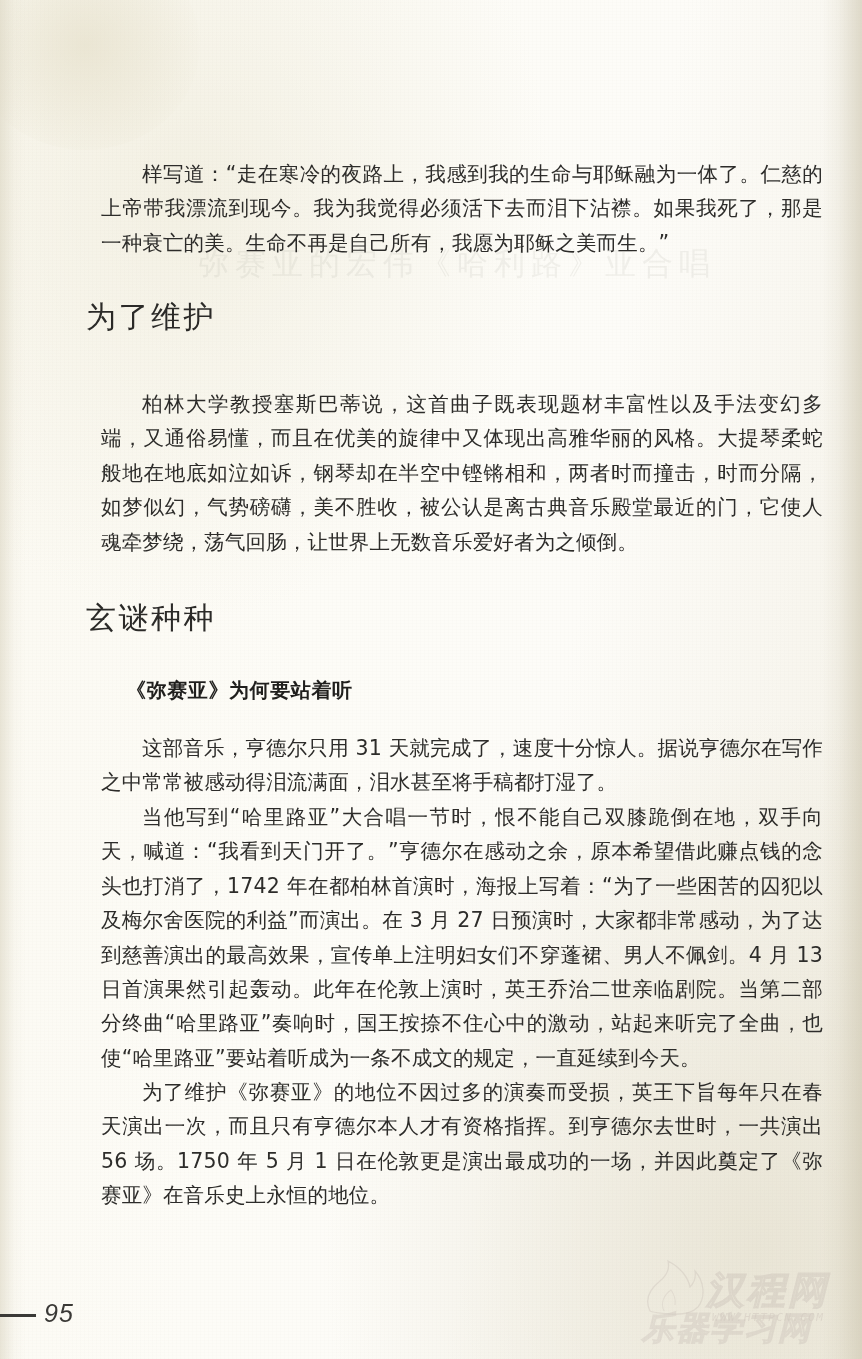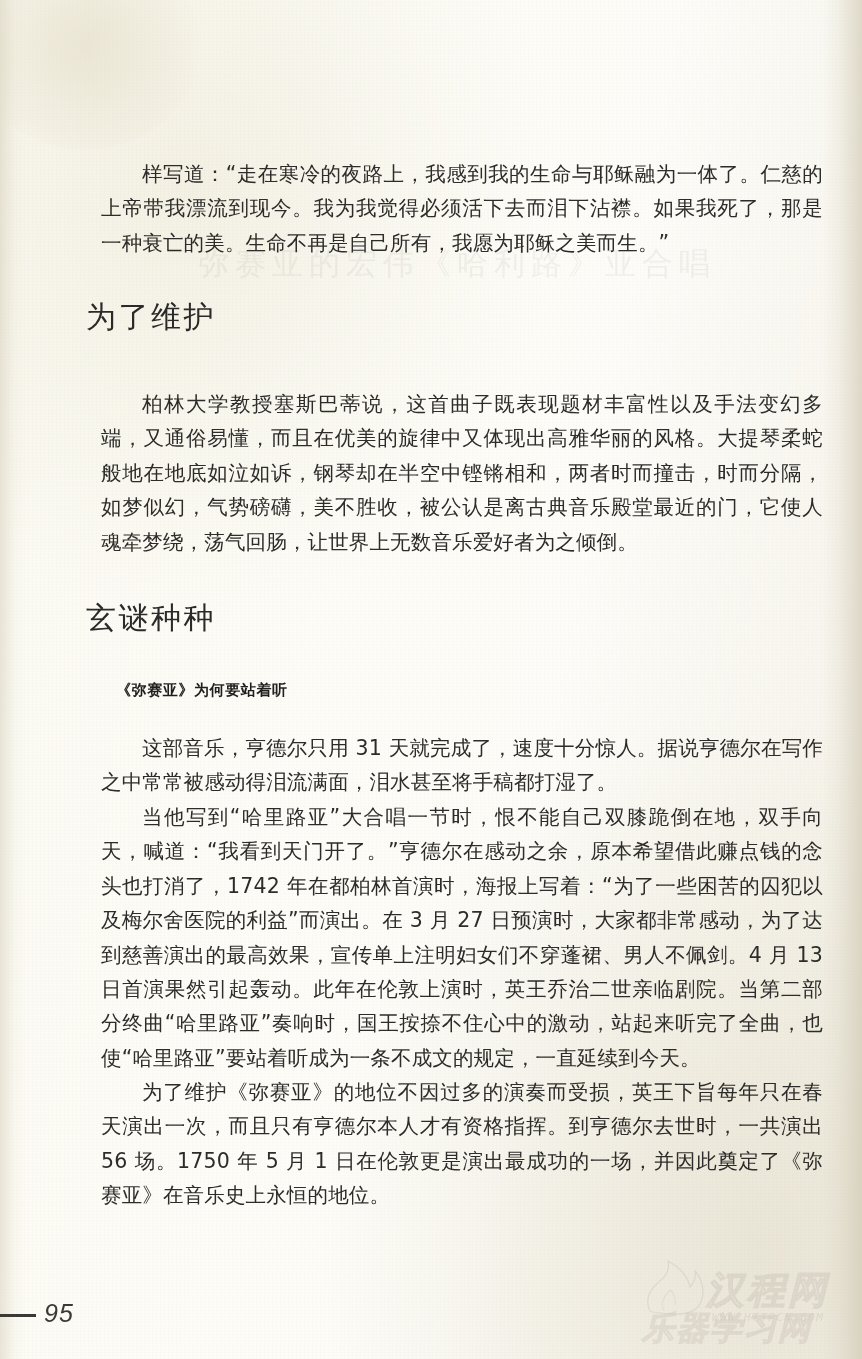--- a/index.html
+++ b/index.html
@@ -90,21 +90,21 @@
     font-size: 30px;
     line-height: 40px;
     font-weight: 400;
     color: #2b2a28;
     letter-spacing: 2.5px;
     margin: 0;
   }
 
   .h3 {
     font-family: "DejaVu Sans", "Liberation Sans", sans-serif;
-    font-size: 15px;
+    font-size: 20px;
     line-height: 30px;
     font-weight: 700;
     color: #201f1d;
     letter-spacing: 0.6px;
     margin: 0;
     text-indent: 2em;
   }
 
   
   #para-quote      { position: absolute; left: 0;  top: 142px; width: 722px; }

